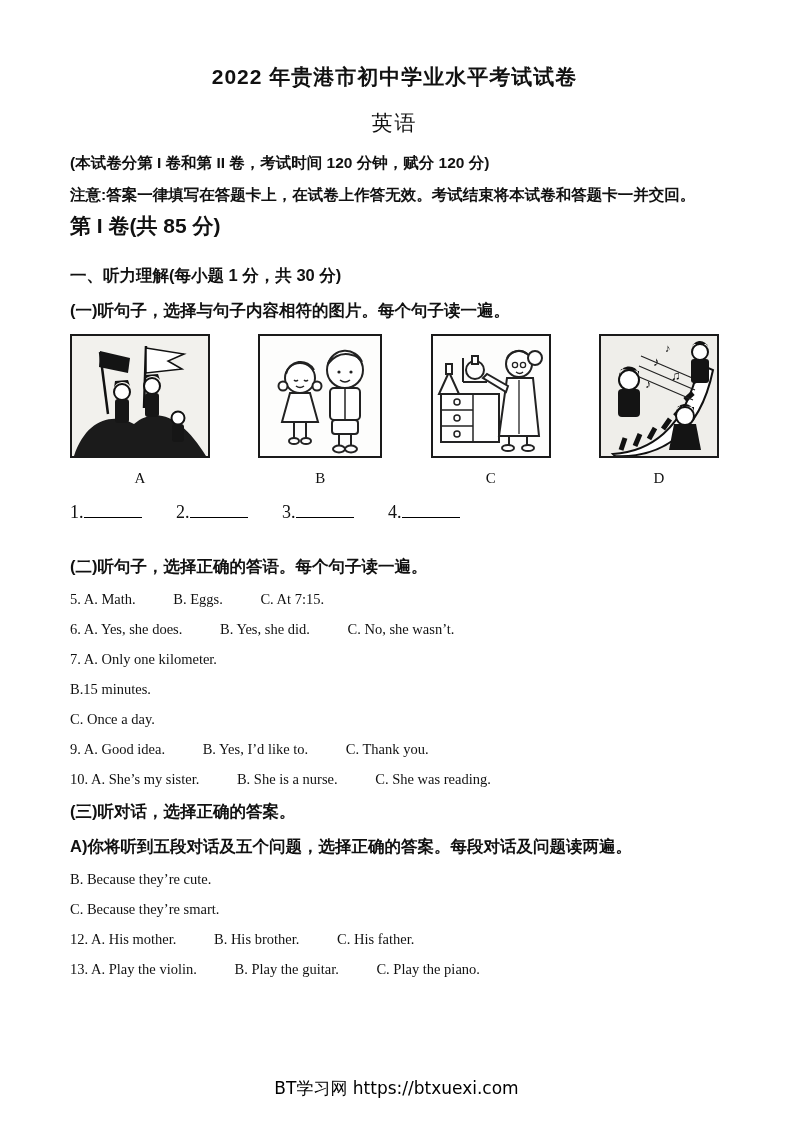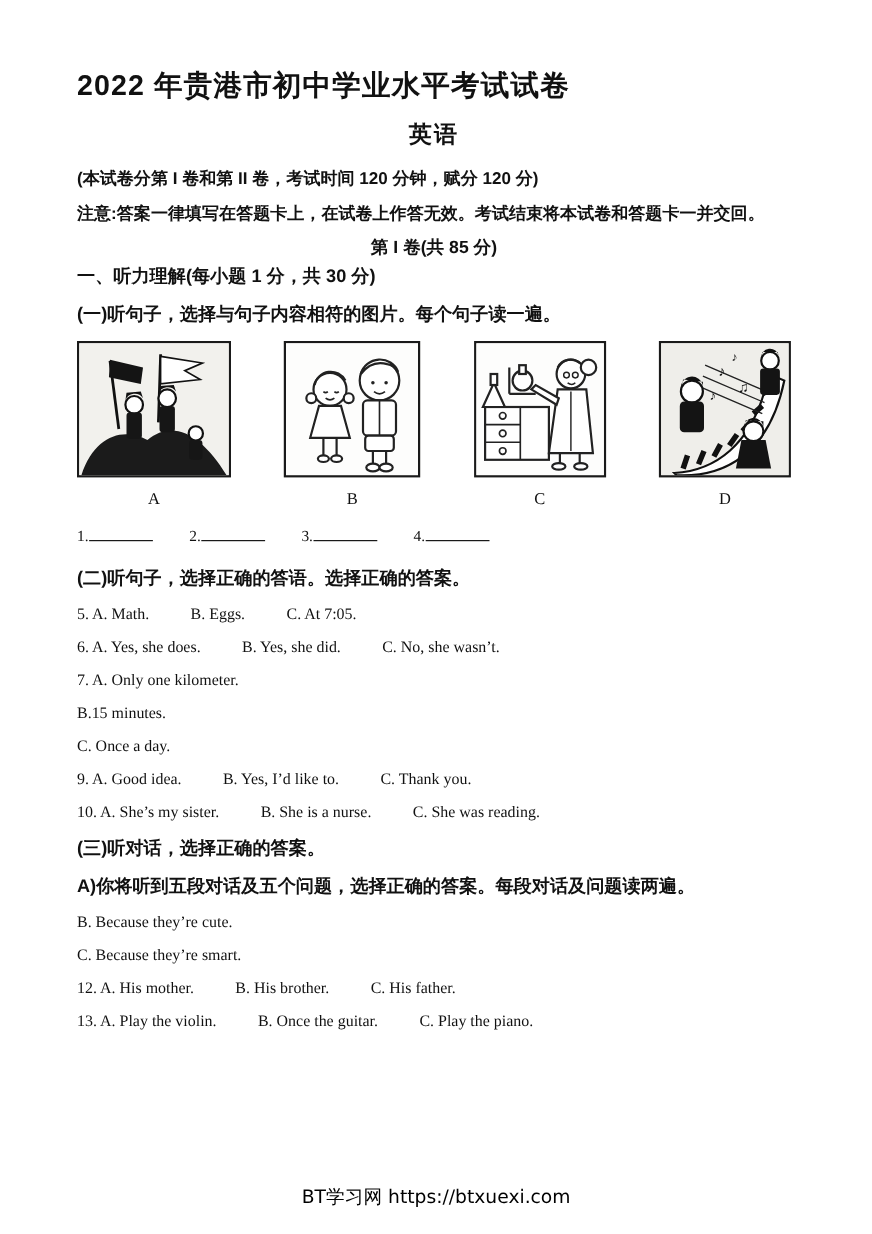--- a/index.html
+++ b/index.html
@@ -6,32 +6,32 @@
   .page{
     position:relative;
     width:793px;height:1122px;
     background:#ffffff;
     box-sizing:border-box;
     padding:64px 74px 0 70px;
     font-family:"Liberation Sans","DejaVu Sans",sans-serif;
     color:#111;
     overflow:hidden;
   }
-  .title{font-size:26px;font-weight:bold;text-align:left;line-height:26px;margin-bottom:20px;letter-spacing:1px;}
-  .subject{font-size:21px;font-weight:bold;text-align:center;line-height:26px;margin-bottom:16px;letter-spacing:2px;}
+  .title{font-size:21px;font-weight:bold;text-align:center;line-height:26px;margin-bottom:20px;letter-spacing:1px;}
+  .subject{font-size:21px;font-weight:normal;text-align:center;line-height:26px;margin-bottom:16px;letter-spacing:2px;}
   .info{font-size:15.5px;font-weight:bold;text-align:left;line-height:21px;margin-bottom:11px;}
   .notice{font-size:15.5px;font-weight:bold;text-align:left;line-height:21px;margin-bottom:10px;}
-  .part{font-size:16px;font-weight:bold;text-align:center;line-height:21px;margin-bottom:4px;}
+  .part{font-size:21px;font-weight:bold;line-height:21px;margin-bottom:28px;}
   .sec{font-size:16.5px;font-weight:bold;line-height:22px;margin-bottom:13px;}
   .pics{display:flex;justify-content:space-between;align-items:flex-start;height:126px;margin-bottom:10px;}
   .pic{border:2px solid #1a1a1a;background:#f3f2ef;box-sizing:border-box;height:124px;}
   .pic svg{display:block;}
   .pic-labels{display:flex;justify-content:space-between;font-family:"Liberation Serif","DejaVu Serif",serif;font-size:15px;margin-bottom:15px;}
   .pic-labels span{display:inline-block;text-align:center;}
-  .blanks{font-family:"Liberation Serif","DejaVu Serif",serif;font-size:14px;margin-bottom:18px;}
+  .blanks{font-family:"Liberation Serif","DejaVu Serif",serif;font-size:18px;margin-bottom:32px;}
   .bgroup{margin-right:30px;white-space:nowrap;}
   .bline{display:inline-block;width:58px;height:13px;border-bottom:1px solid #000;}
   .row{font-family:"Liberation Serif","DejaVu Serif",serif;font-size:14.5px;line-height:18px;margin-bottom:12px;}
   .opt{margin-right:34px;}
   .opt:last-child{margin-right:0;}
   .footer{
     position:absolute;left:0;bottom:22px;width:100%;
     text-align:center;
     font-size:17px;color:#000000;
     font-family:"DejaVu Sans","Liberation Sans",sans-serif;
@@ -168,26 +168,26 @@
     <span class="w4">D</span>
   </div>
 
   <div class="blanks">
     <span class="bgroup"><span>1.</span><span class="bline"></span></span>
     <span class="bgroup"><span>2.</span><span class="bline"></span></span>
     <span class="bgroup"><span>3.</span><span class="bline"></span></span>
     <span class="bgroup"><span>4.</span><span class="bline"></span></span>
   </div>
 
-  <div class="sec">(二)听句子，选择正确的答语。选择正确的答案。</div>
+  <div class="sec">(二)听句子，选择正确的答语。每个句子读一遍。</div>
 
   <div class="row">
     <span class="opt">5. A. Math.</span>
     <span class="opt">B. Eggs.</span>
-    <span class="opt">C. At 7:05.</span>
+    <span class="opt">C. At 7:15.</span>
   </div>
   <div class="row">
     <span class="opt">6. A. Yes, she does.</span>
     <span class="opt">B. Yes, she did.</span>
     <span class="opt">C. No, she wasn’t.</span>
   </div>
   <div class="row">
     <span class="opt">7. A. Only one kilometer.</span>
   </div>
   <div class="row">
@@ -216,19 +216,19 @@
   <div class="row">
     <span class="opt">C. Because they’re smart.</span>
   </div>
   <div class="row">
     <span class="opt">12. A. His mother.</span>
     <span class="opt">B. His brother.</span>
     <span class="opt">C. His father.</span>
   </div>
   <div class="row">
     <span class="opt">13. A. Play the violin.</span>
-    <span class="opt">B. Once the guitar.</span>
+    <span class="opt">B. Play the guitar.</span>
     <span class="opt">C. Play the piano.</span>
   </div>
 
   <div class="footer">BT学习网 https://btxuexi.com</div>
 
 </div>
 
 </body></html>

